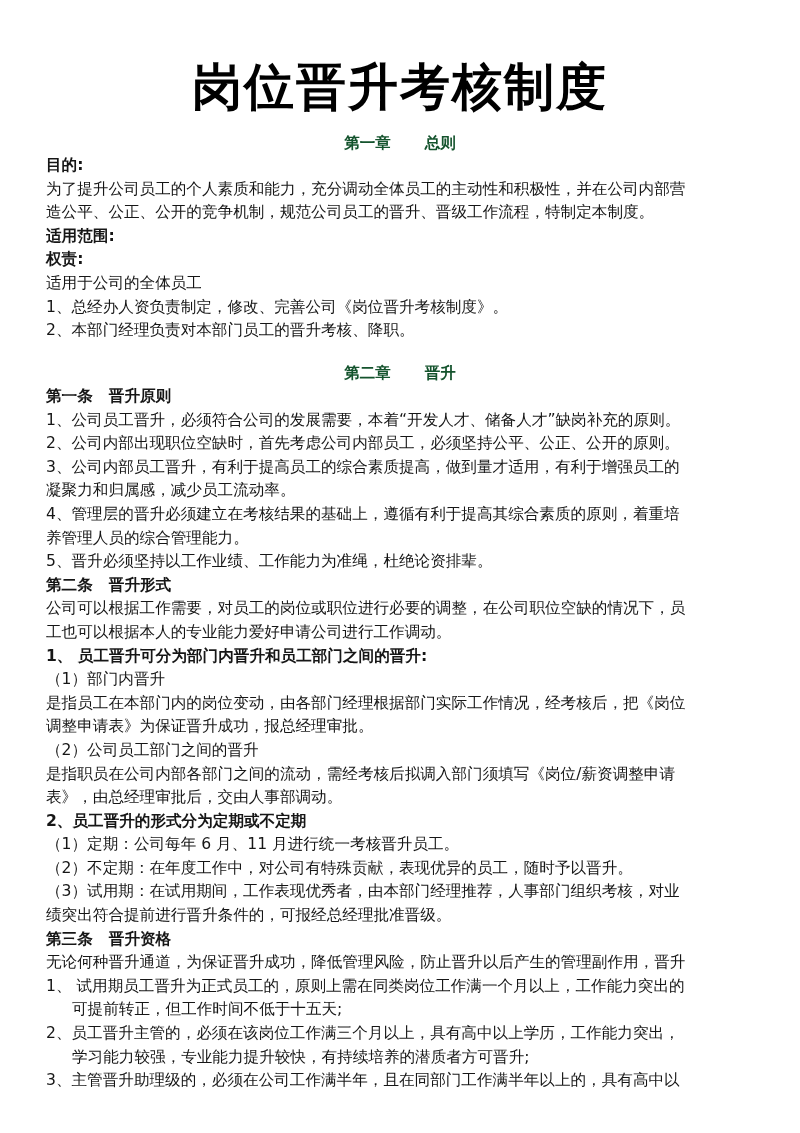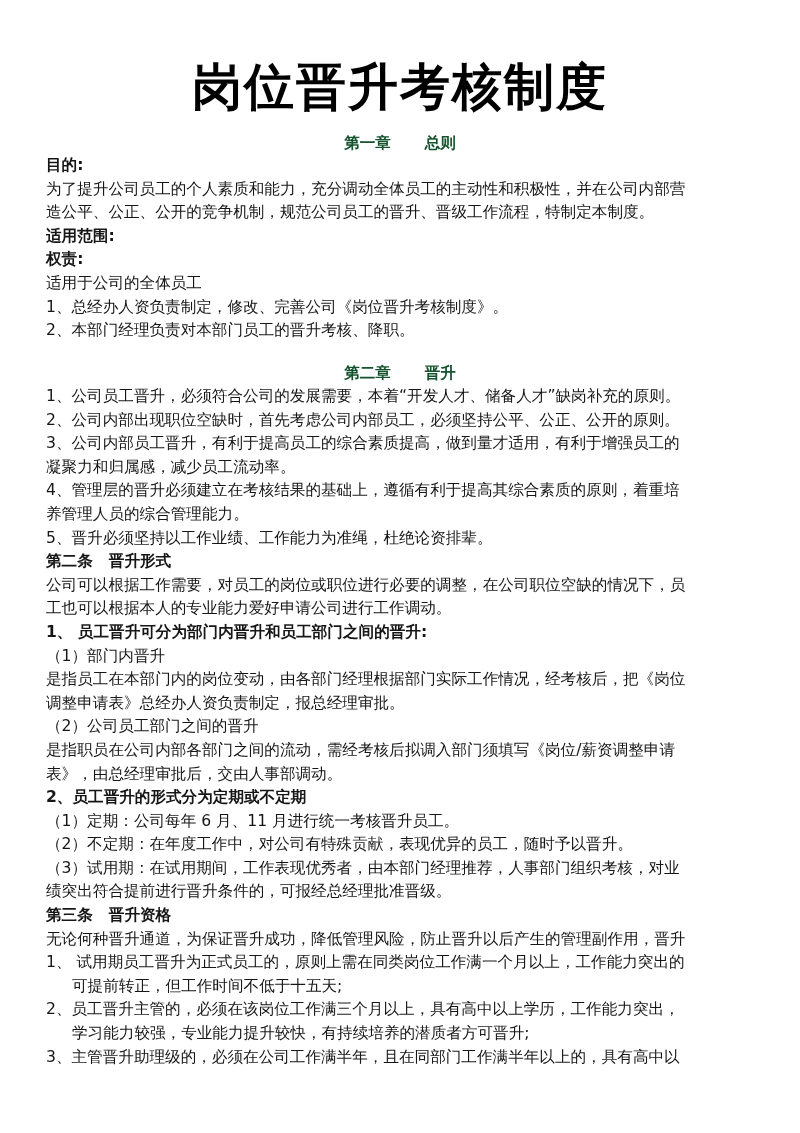--- a/index.html
+++ b/index.html
@@ -49,37 +49,40 @@
     <div class="line">适用于公司的全体员工</div>
     <div class="line">1、总经办人资负责制定，修改、完善公司《岗位晋升考核制度》。</div>
     <div class="line">2、本部门经理负责对本部门员工的晋升考核、降职。</div>
   </div>
 
   <div class="chapter" style="top:362px;">
     <span>第二章</span><span class="gap"></span><span>晋升</span>
   </div>
 
   <div class="body" style="top:385px;">
+    <div class="line h article">
+      <span>第一条</span><span class="gap"></span><span>晋升原则</span>
+    </div>
     <div class="line">1、公司员工晋升，必须符合公司的发展需要，本着“开发人才、储备人才”缺岗补充的原则。</div>
     <div class="line">2、公司内部出现职位空缺时，首先考虑公司内部员工，必须坚持公平、公正、公开的原则。</div>
     <div class="line">3、公司内部员工晋升，有利于提高员工的综合素质提高，做到量才适用，有利于增强员工的</div>
     <div class="line">凝聚力和归属感，减少员工流动率。</div>
     <div class="line">4、管理层的晋升必须建立在考核结果的基础上，遵循有利于提高其综合素质的原则，着重培</div>
     <div class="line">养管理人员的综合管理能力。</div>
     <div class="line">5、晋升必须坚持以工作业绩、工作能力为准绳，杜绝论资排辈。</div>
 
     <div class="line h article">
       <span>第二条</span><span class="gap"></span><span>晋升形式</span>
     </div>
     <div class="line">公司可以根据工作需要，对员工的岗位或职位进行必要的调整，在公司职位空缺的情况下，员</div>
     <div class="line">工也可以根据本人的专业能力爱好申请公司进行工作调动。</div>
     <div class="line h">1、 员工晋升可分为部门内晋升和员工部门之间的晋升:</div>
     <div class="line">（1）部门内晋升</div>
     <div class="line">是指员工在本部门内的岗位变动，由各部门经理根据部门实际工作情况，经考核后，把《岗位</div>
-    <div class="line">调整申请表》总经办人资负责制定，报总经理审批。</div>
+    <div class="line">调整申请表》为保证晋升成功，报总经理审批。</div>
     <div class="line">（2）公司员工部门之间的晋升</div>
     <div class="line">是指职员在公司内部各部门之间的流动，需经考核后拟调入部门须填写《岗位/薪资调整申请</div>
     <div class="line">表》，由总经理审批后，交由人事部调动。</div>
     <div class="line h">2、员工晋升的形式分为定期或不定期</div>
     <div class="line">（1）定期：公司每年 6 月、11 月进行统一考核晋升员工。</div>
     <div class="line">（2）不定期：在年度工作中，对公司有特殊贡献，表现优异的员工，随时予以晋升。</div>
     <div class="line">（3）试用期：在试用期间，工作表现优秀者，由本部门经理推荐，人事部门组织考核，对业</div>
     <div class="line">绩突出符合提前进行晋升条件的，可报经总经理批准晋级。</div>
 
     <div class="line h article">

